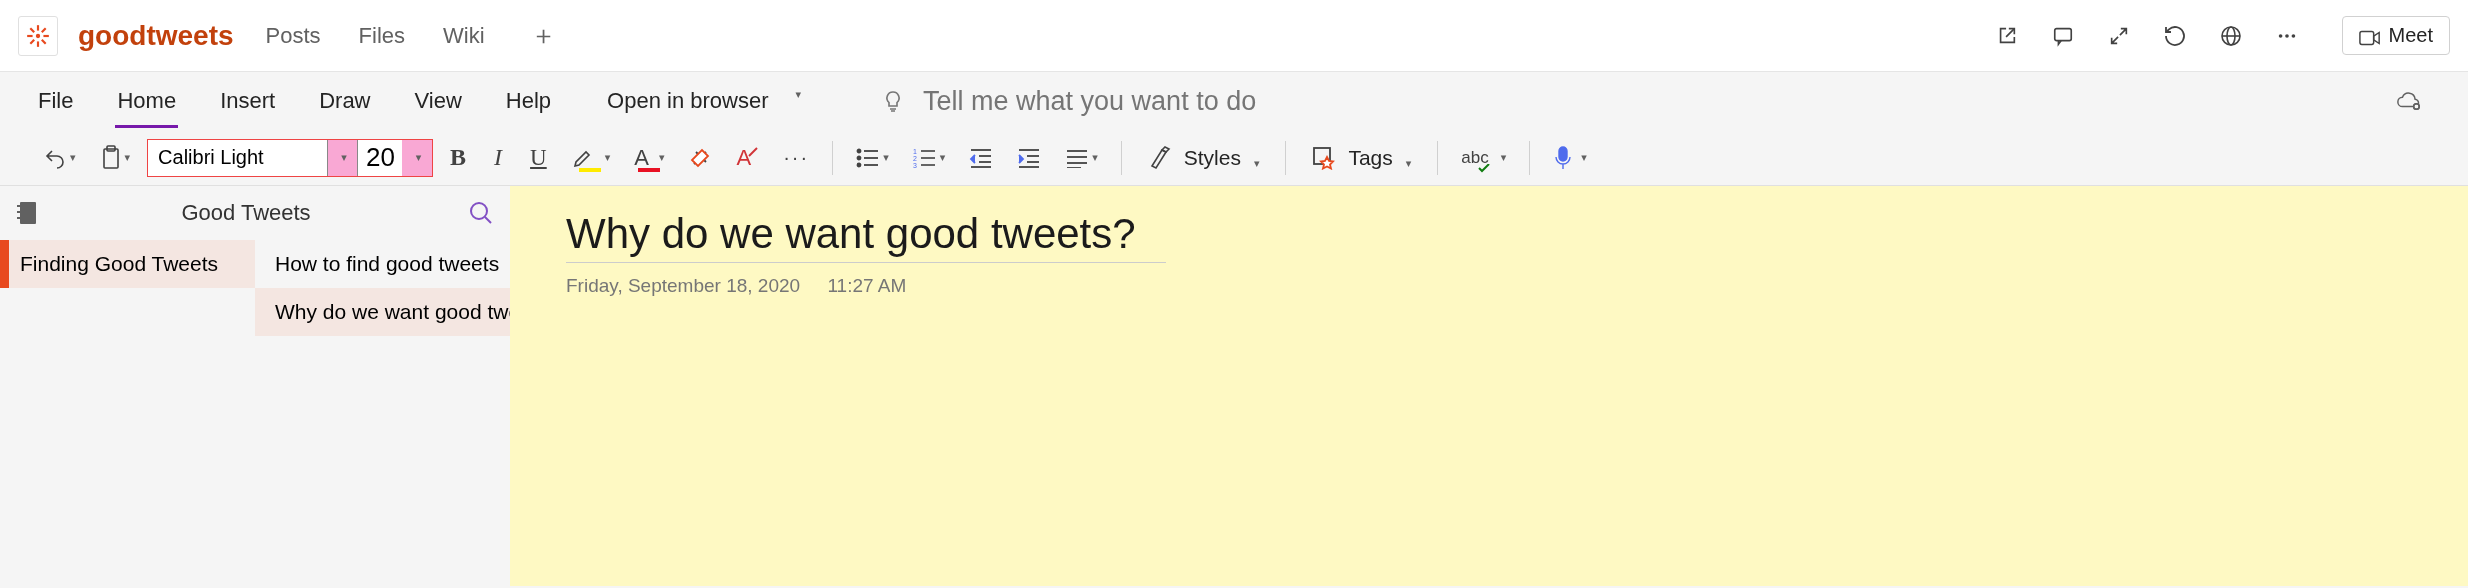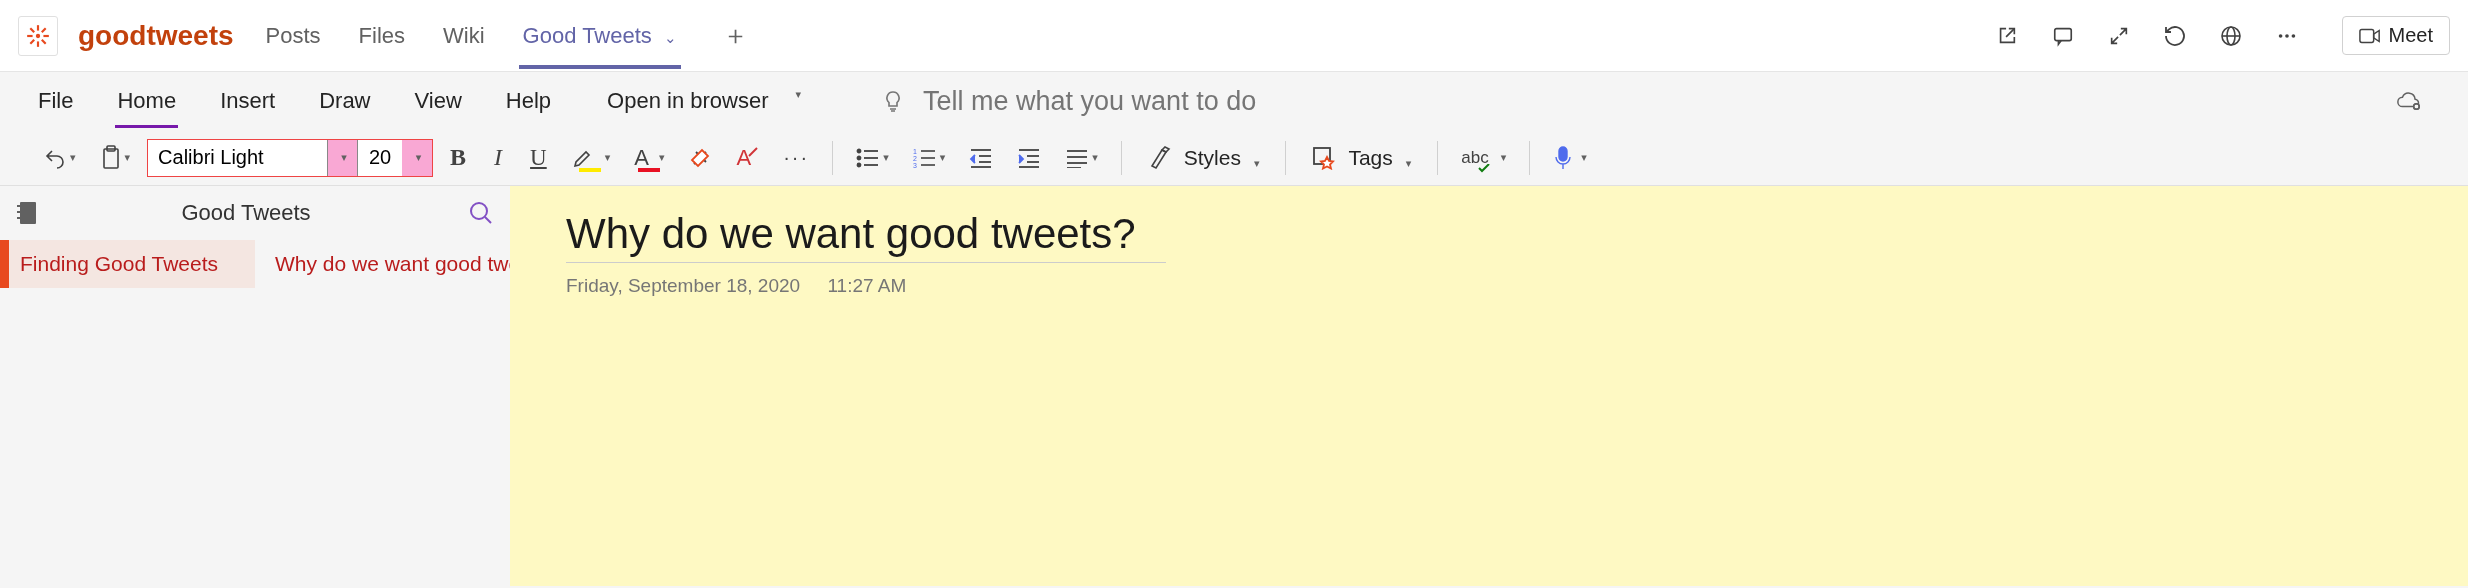--- a/index.html
+++ b/index.html
@@ -8,48 +8,48 @@
 .logo{width:40px;height:40px;border:1px solid #e0e0e0;border-radius:3px;display:flex;align-items:center;justify-content:center;margin-right:20px}
 .team-name{font-size:28px;font-weight:700;color:#c2410c;margin-right:28px}
 .tab{font-size:22px;color:#616161;margin-right:30px;padding:20px 4px;cursor:pointer;position:relative}
 .tab.active{color:#6264a7}
 .tab.active::after{content:"";position:absolute;bottom:0;left:0;right:0;height:4px;background:#6264a7}
 .tab .chev{margin-left:6px;font-size:15px}
 .plus-btn{font-size:26px;color:#616161;margin-left:12px;cursor:pointer;font-weight:300}
 .spacer{flex:1}
 .top-icons{display:flex;align-items:center;gap:30px}
 .top-ico{width:26px;height:26px;color:#424242;cursor:pointer;display:flex;align-items:center;justify-content:center}
-.meet-btn{display:flex;align-items:center;gap:8px;padding:7px 16px;border:1px solid #d1d1d1;border-radius:4px;font-size:20px;color:#242424;cursor:pointer;margin-left:12px;background:#fff}
+.meet-btn{display:flex;align-items:flex-end;gap:8px;padding:7px 16px;border:1px solid #d1d1d1;border-radius:4px;font-size:20px;color:#242424;cursor:pointer;margin-left:12px;background:#fff}
 .ribbon-tabs{height:58px;display:flex;align-items:center;padding:0 36px;gap:40px;background:#f5f5f5}
 .rtab{font-size:22px;color:#242424;padding:14px 2px;cursor:pointer;position:relative}
 .rtab.active{font-weight:400}
 .rtab.active::after{content:"";position:absolute;bottom:0;left:0;right:0;height:3px;background:#7719aa}
 .open-browser{display:flex;align-items:flex-start;gap:24px;font-size:22px;color:#242424;margin-left:14px;cursor:pointer}
 .tell-me{display:flex;align-items:center;gap:18px;margin-left:40px;font-size:22px;color:#767676}
 .tell-me input{border:none;background:transparent;font-size:27px;color:#a21caf;outline:none;width:400px}
 .cloud-ico{margin-left:auto;margin-right:10px;color:#616161}
 .toolbar{height:56px;display:flex;align-items:center;padding:0 36px;gap:10px;background:#f5f5f5;border-bottom:1px solid #e0e0e0}
 .tool-btn{display:flex;align-items:center;justify-content:center;padding:5px 7px;cursor:pointer;color:#424242;border-radius:3px;min-width:30px;height:36px}
 .sep{width:1px;height:34px;background:#d0d0d0;margin:0 6px}
 .font-sel{display:flex;border:1px solid #ef4444;background:#f9a8d4;height:38px}
 .font-name{border:none;padding:0 10px;font-size:20px;width:180px;outline:none;border-right:1px solid #888}
 .font-name-dd{width:30px;display:flex;align-items:center;justify-content:center;border-right:1px solid #888;cursor:pointer}
-.font-size{border:none;width:44px;text-align:center;padding:0 8px;font-size:20px;outline:none}
+.font-size{border:none;width:44px;text-align:center;padding:0 8px;font-size:26px;outline:none}
 .font-size-dd{width:30px;display:flex;align-items:center;justify-content:center;cursor:pointer}
 .labeled-btn{display:flex;align-items:flex-end;gap:10px;padding:5px 10px;font-size:21px;cursor:pointer;color:#242424}
 .chev-dn{font-size:11px;color:#616161;margin-left:3px}
 .content{display:flex;height:400px}
 .nav-panel{width:510px;background:#f5f5f5;display:flex;flex-direction:column}
 .nav-header{height:54px;display:flex;align-items:center;padding:0 16px;background:#f5f5f5}
 .notebook-ico{width:24px;height:26px;margin-right:14px}
 .nav-title{flex:1;text-align:center;font-size:22px;color:#333;margin-left:-30px}
 .search-ico{color:#7c3aed;cursor:pointer}
 .nav-columns{display:flex;flex:1}
 .sections-col,.pages-col{width:50%}
-.nav-item{height:48px;display:flex;align-items:center;padding:16px 20px;font-size:21px;color:#b91c1c;cursor:pointer;white-space:nowrap;overflow:hidden;text-overflow:ellipsis;position:relative}
+.nav-item{height:48px;display:flex;align-items:center;padding:16px 20px;font-size:21px;color:#000000;cursor:pointer;white-space:nowrap;overflow:hidden;text-overflow:ellipsis;position:relative}
 .sections-col .nav-item::before{content:"";position:absolute;left:0;top:0;bottom:0;width:9px}
 .sections-col .nav-item:nth-child(1)::before{background:#e8491e}
 .sections-col .nav-item:nth-child(2)::before{background:#d13438}
 .sections-col .nav-item:nth-child(1){background:#f4e6e1}
 .pages-col .nav-item:nth-child(2){background:#f4e6e1}
 .page-area{flex:1;background:#fef9c3;padding:24px 56px}
 .page-title{font-size:42px;font-weight:400;color:#1b1b1b;font-family:"Calibri Light","Segoe UI Light",sans-serif;border-bottom:1px solid #ccc;padding-bottom:4px;display:inline-block;min-width:600px}
 .page-date{margin-top:12px;font-size:19px;color:#767676}
 .page-date span{margin-right:22px}
 .page-body{margin-top:52px;font-size:22px;color:#1b1b1b}
@@ -71,24 +71,20 @@
           <line x1="15.5" y1="15.5" x2="19.1" y2="19.1"></line>
           <line x1="4.9" y1="19.1" x2="8.5" y2="15.5"></line>
           <line x1="15.5" y1="8.5" x2="19.1" y2="4.9"></line>
         </g>
       </svg>
   </div>
   <div class="team-name">goodtweets</div>
   <div class="tab">Posts</div>
   <div class="tab">Files</div>
   <div class="tab">Wiki</div>
-  <div class="tab active">
-    <span>Good Tweets</span>
-    <span class="chev">⌄</span>
-  </div>
   <div class="plus-btn">＋</div>
   <div class="spacer"></div>
   <div class="top-icons">
     <div class="top-ico">
         <svg width="22" height="22" viewBox="0 0 24 24" fill="none" stroke="currentColor" stroke-width="1.8">
           <path d="M11 4H5v15h15v-6"></path>
           <path d="M14 4h6v6"></path>
           <path d="M20 4l-9 9"></path>
         </svg>
       </div>
@@ -310,20 +306,21 @@
       <svg class="search-ico" width="26" height="26" viewBox="0 0 26 26" fill="none" stroke="#8250c4" stroke-width="2">
           <circle cx="11" cy="11" r="8"></circle>
           <line x1="17" y1="17" x2="23" y2="23"></line>
         </svg>
     </div>
     <div class="nav-columns">
       <div class="sections-col">
         <div class="nav-item">Finding Good Tweets</div>
       </div>
       <div class="pages-col">
+        <div class="nav-item">How to find good tweets</div>
         <div class="nav-item">Why do we want good twe...</div>
       </div>
     </div>
   </div>
   <div class="page-area">
     <div class="page-title">Why do we want good tweets?</div>
     <div class="page-date">
       <span>Friday, September 18, 2020</span>
       <span>11:27 AM</span>
     </div>

